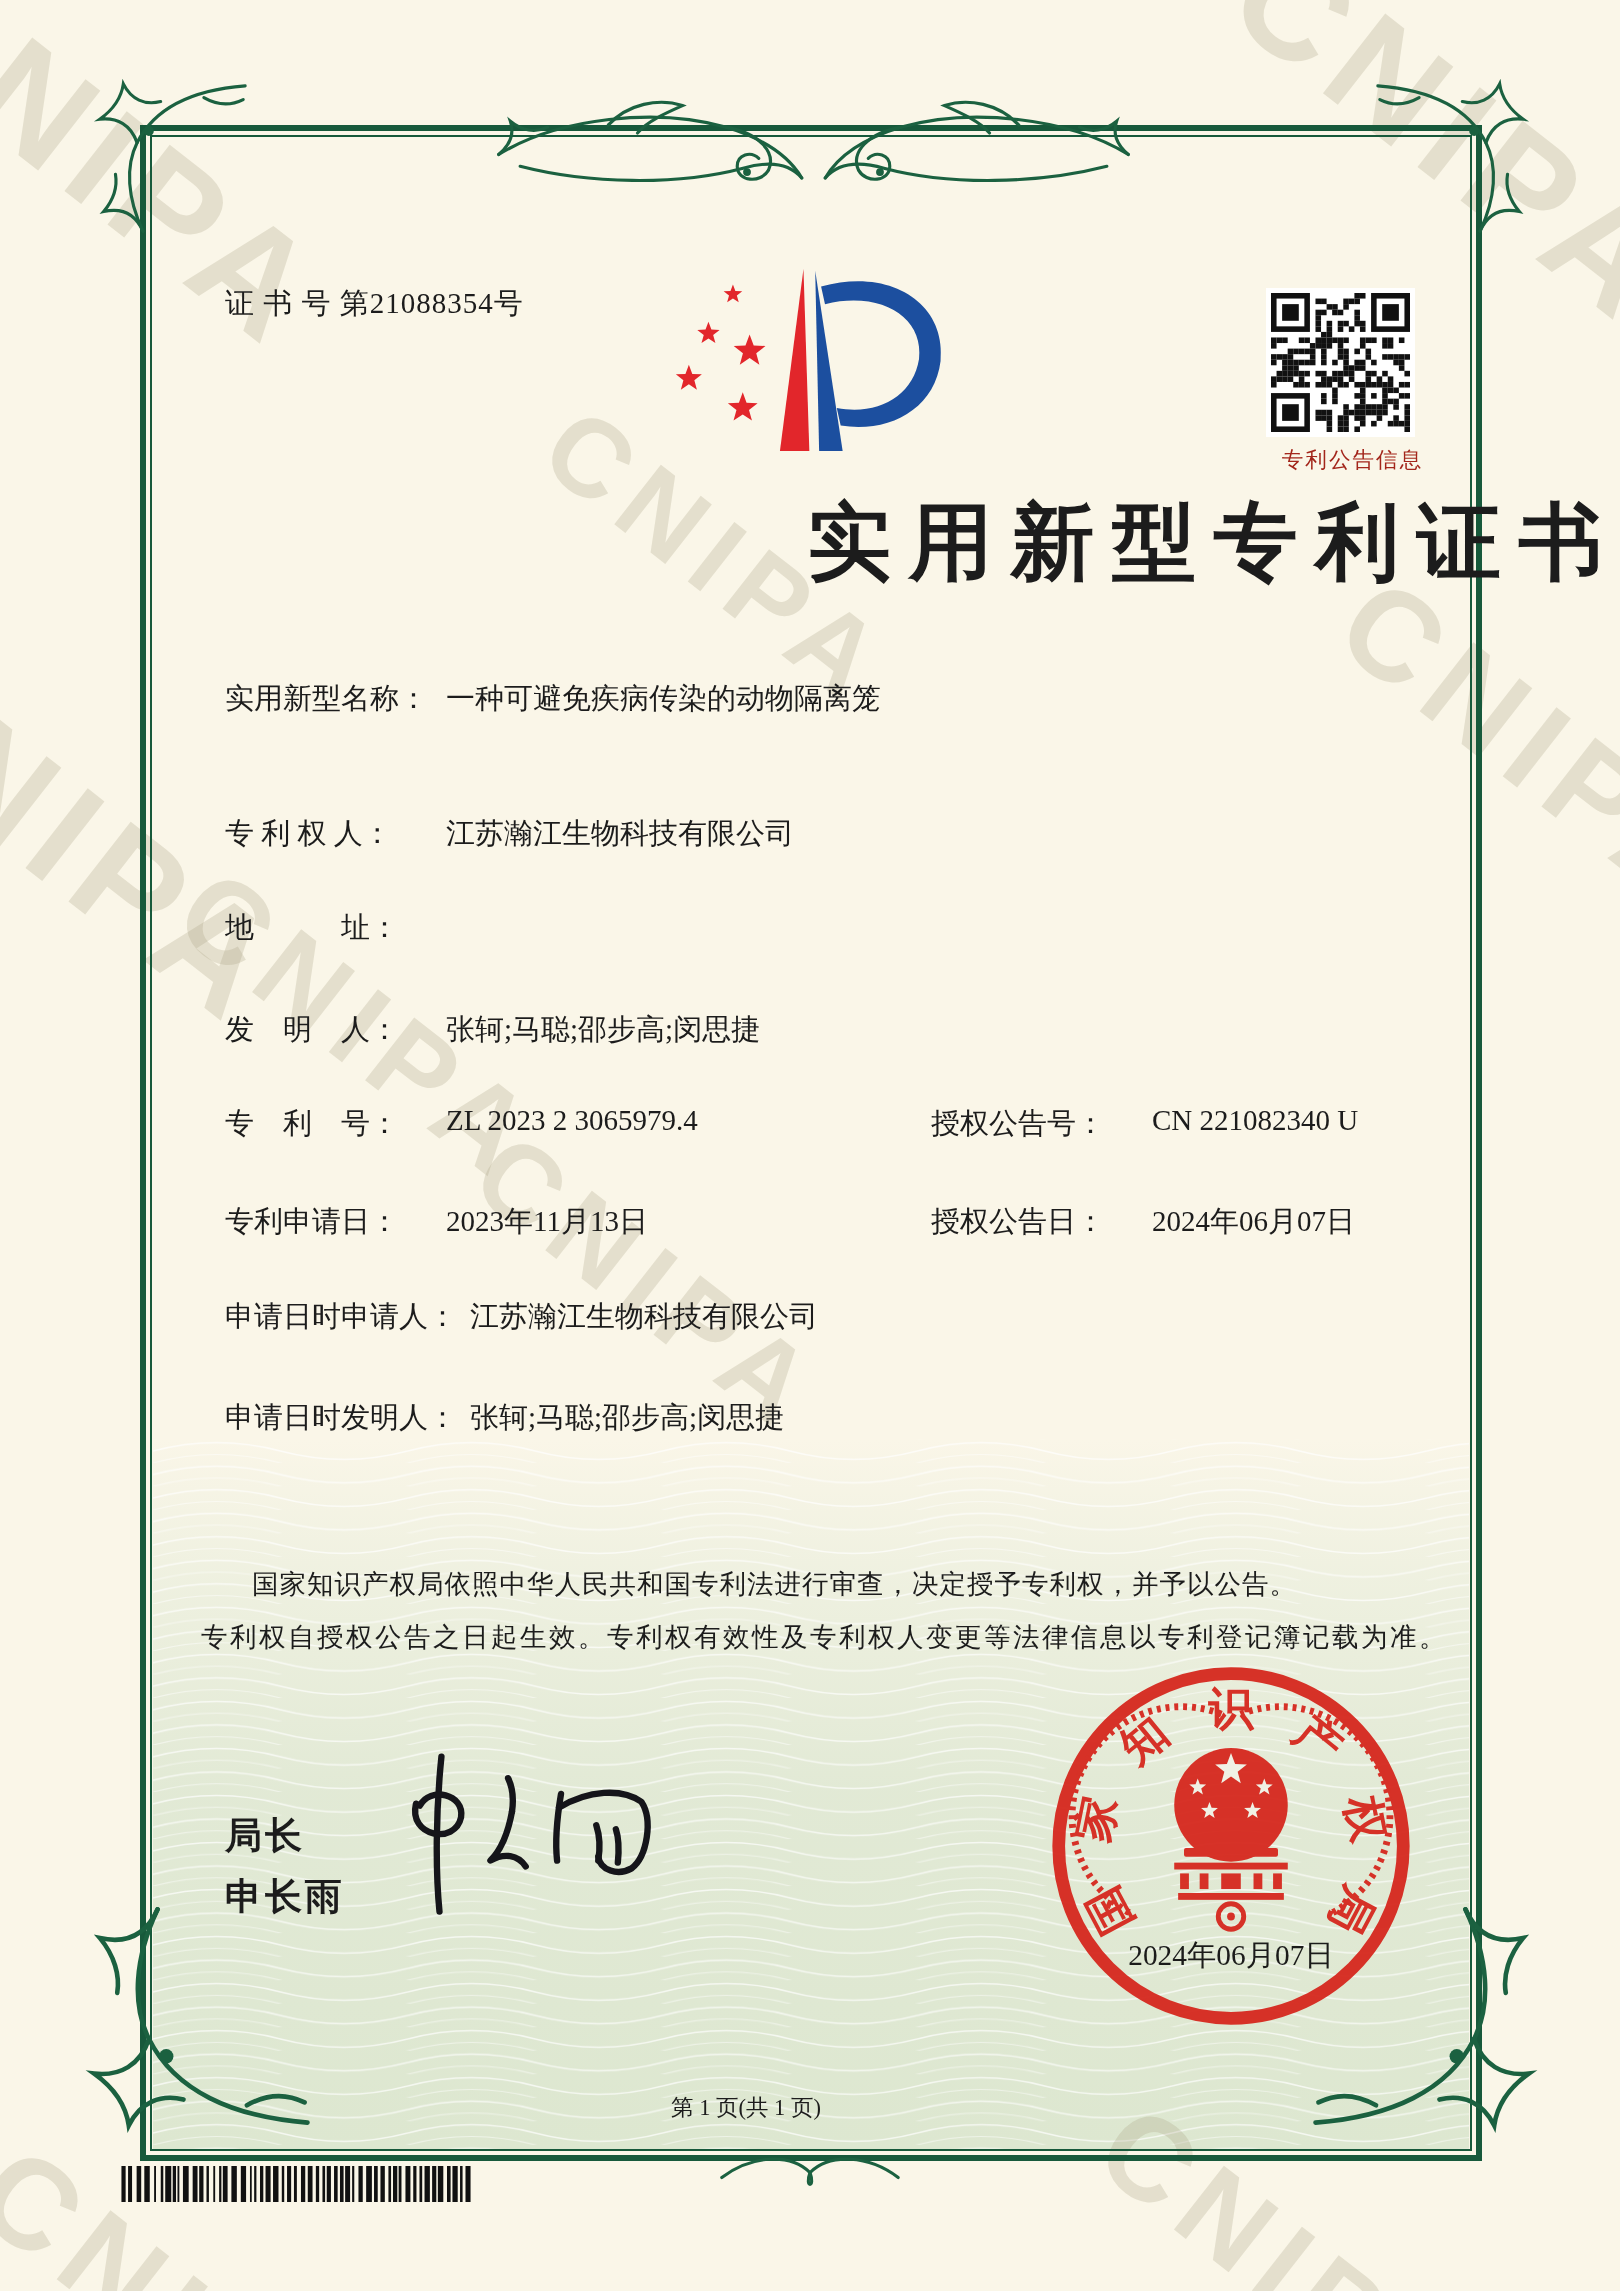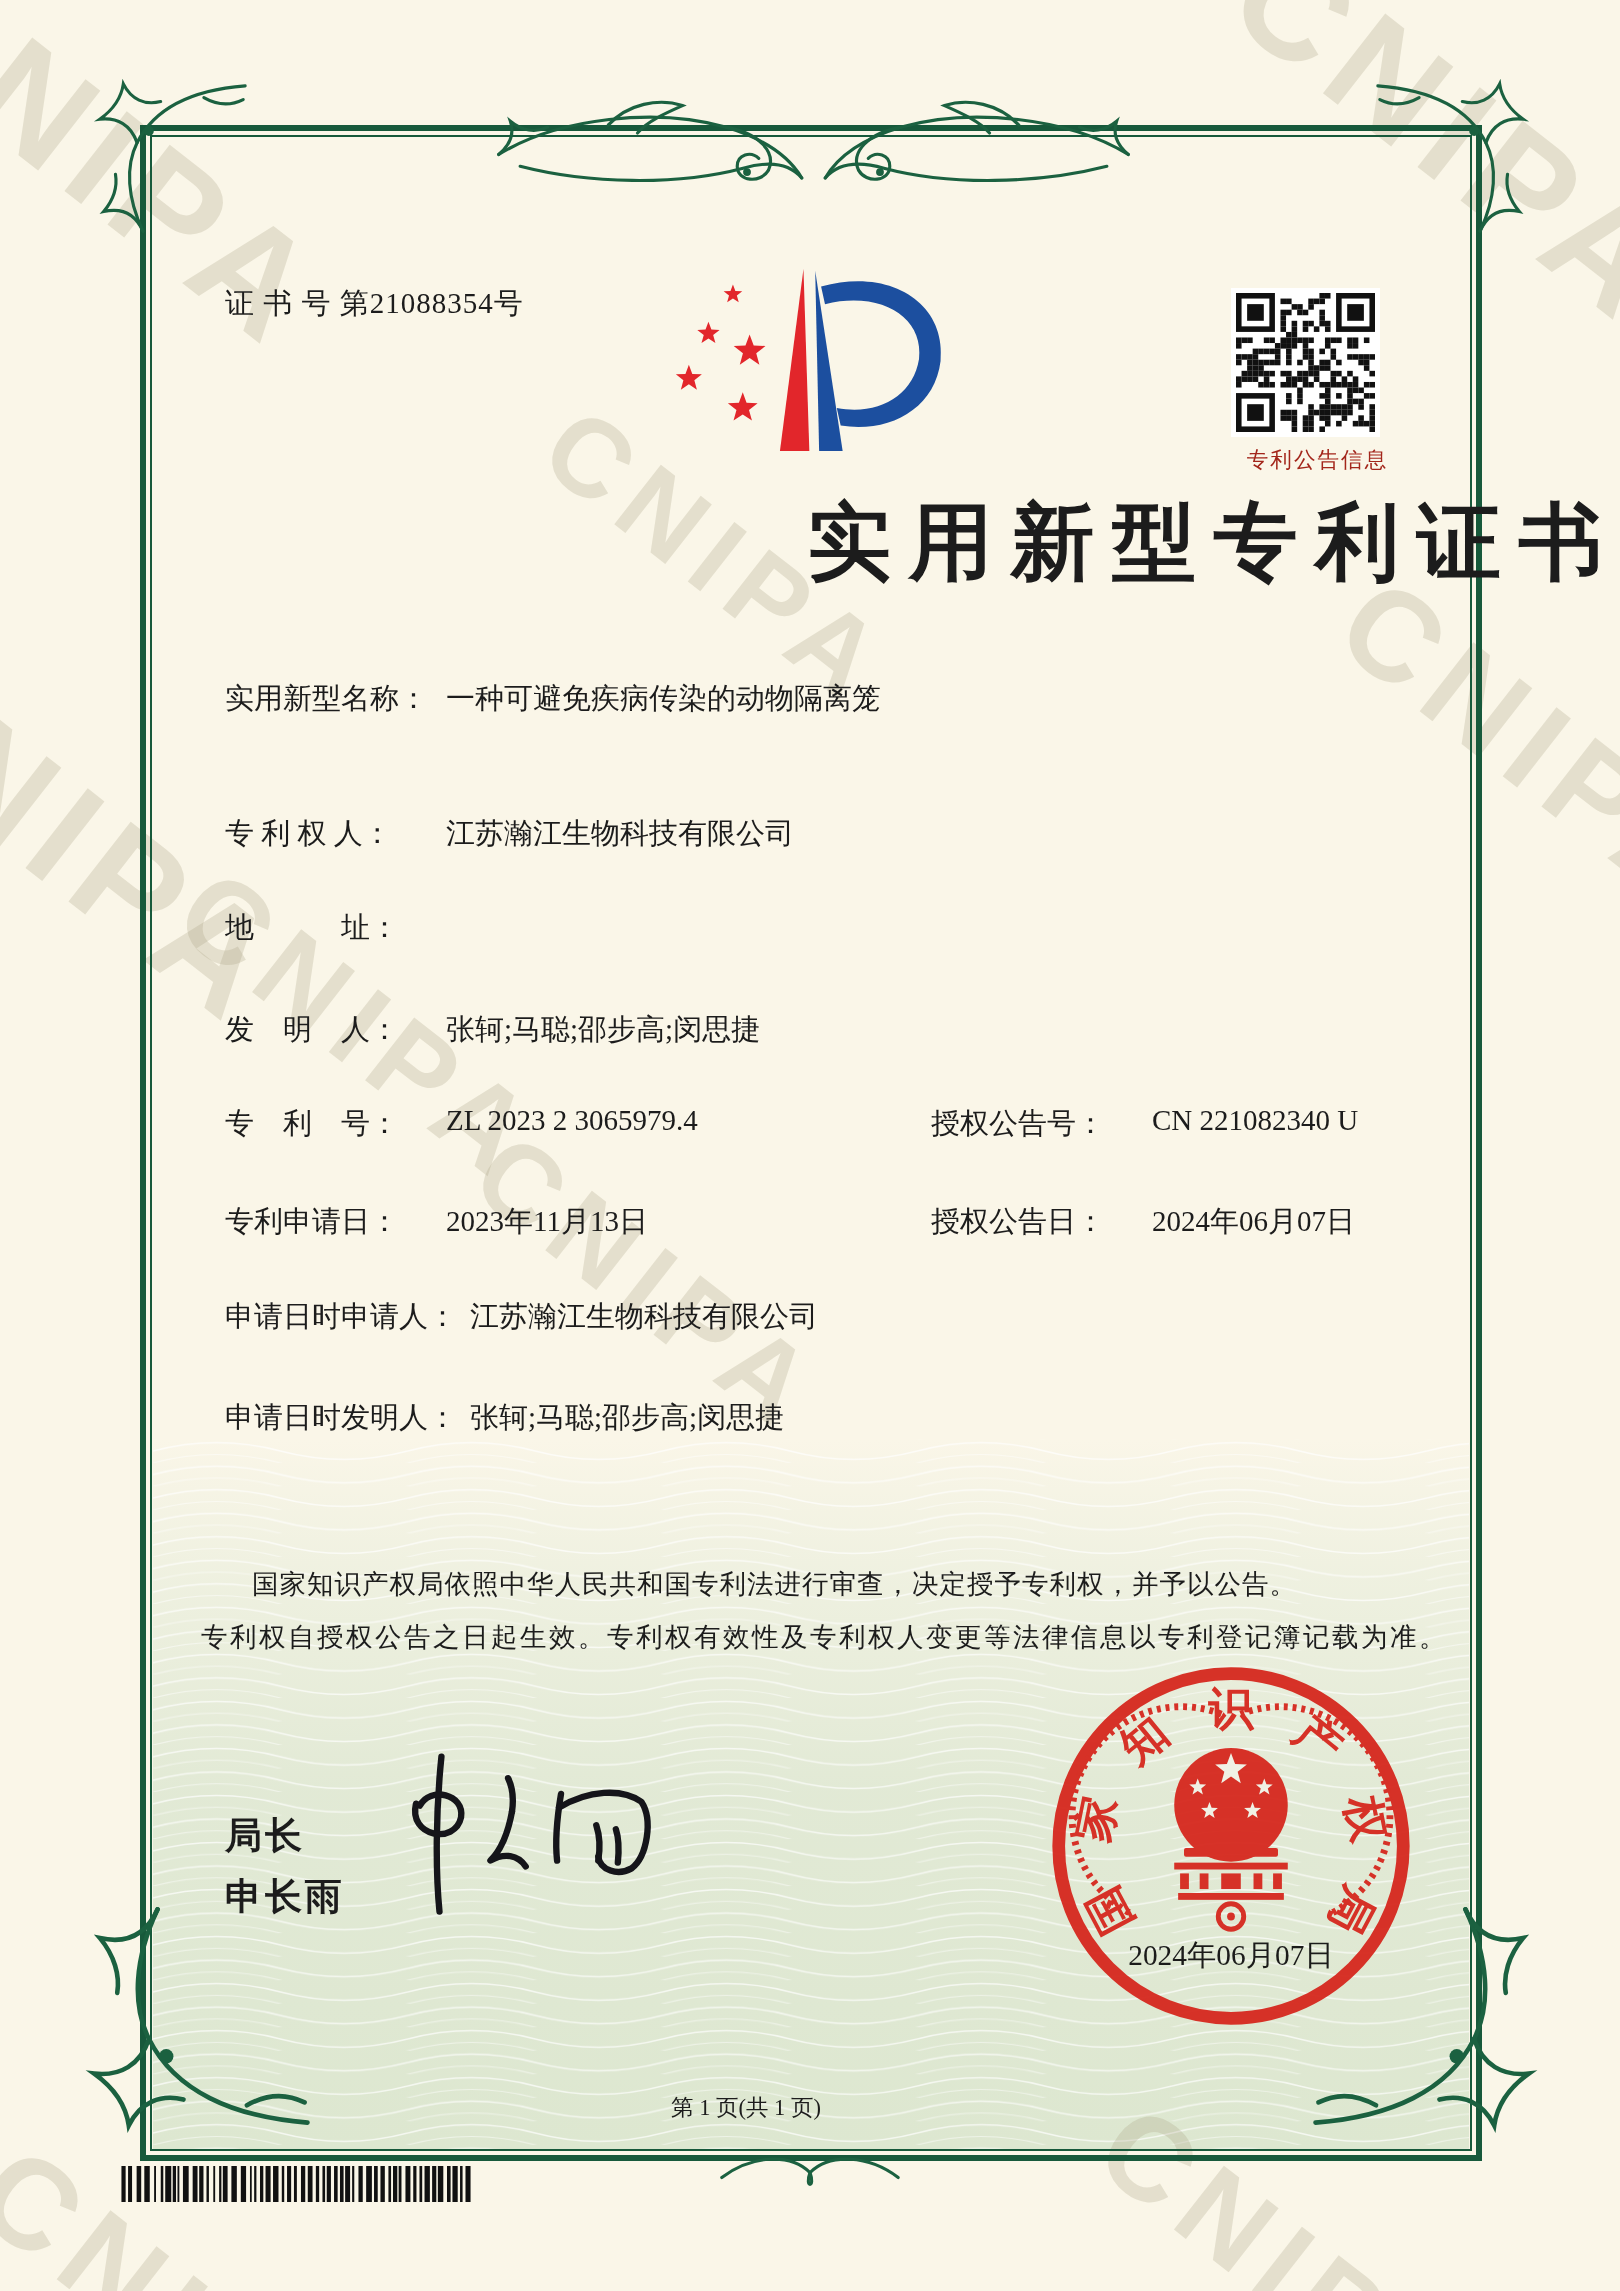--- a/index.html
+++ b/index.html
@@ -117,21 +117,21 @@
         <polygon points="75.0,70.0 78.0,77.9 86.4,78.3 79.8,83.6 82.1,91.7 75.0,87.0 67.9,91.7 70.2,83.6 63.6,78.3 72.0,77.9" class="star-red"></polygon>
         <polygon points="117.0,83.0 121.2,94.2 133.2,94.7 123.8,102.2 127.0,113.8 117.0,107.1 107.0,113.8 110.2,102.2 100.8,94.7 112.8,94.2" class="star-red"></polygon>
         <polygon points="55.0,114.0 58.5,123.2 68.3,123.7 60.6,129.8 63.2,139.3 55.0,133.9 46.8,139.3 49.4,129.8 41.7,123.7 51.5,123.2" class="star-red"></polygon>
         <polygon points="110.0,142.0 113.9,152.6 125.2,153.1 116.4,160.1 119.4,170.9 110.0,164.7 100.6,170.9 103.6,160.1 94.8,153.1 106.1,152.6" class="star-red"></polygon>
       </g>
     <path d="M172,16 L178,202 L148,202 Z" fill="#E2262B"></path>
     <path d="M184,18 L212,202 L188,202 Z" fill="#1C4F9F"></path>
     <path d="M190,34 C262,14 318,52 312,110 C306,160 258,184 210,176 L206,158 C248,166 284,146 290,108 C295,66 252,38 194,52 Z" fill="#1C4F9F"></path>
   </svg>
 
-  <div class="abs" style="left:1231px;top:288px;width:173px;z-index:6">
+  <div class="abs" style="left:1266px;top:288px;width:173px;z-index:6">
     <div style="background:#ffffff;padding:4.9px;width:139px;height:139px">
       <svg width="139" height="139" viewBox="0 0 145 145">
         <rect width="145" height="145" fill="#ffffff"></rect>
         <g id="qr-modules" fill="#111111">
             <rect x="87" y="0" width="5.8" height="5.8"></rect>
             <rect x="92.8" y="0" width="5.8" height="5.8"></rect>
             <rect x="46.4" y="5.8" width="5.8" height="5.8"></rect>
             <rect x="52.199999999999996" y="5.8" width="5.8" height="5.8"></rect>
             <rect x="75.39999999999999" y="5.8" width="5.8" height="5.8"></rect>
             <rect x="81.2" y="5.8" width="5.8" height="5.8"></rect>

